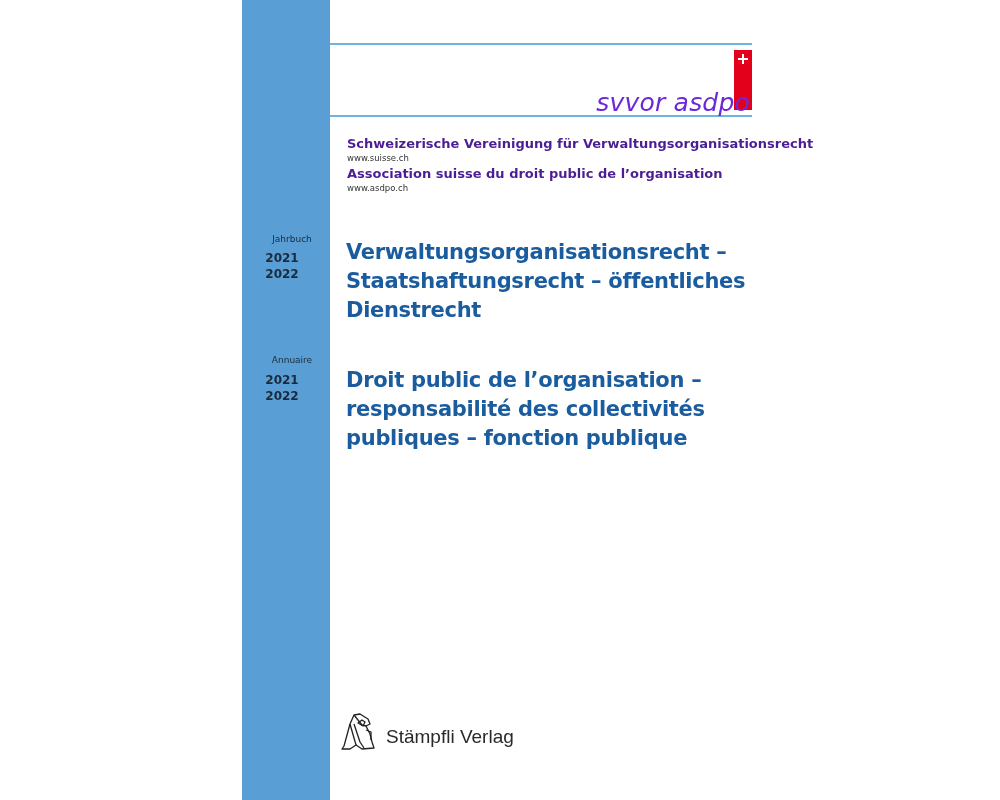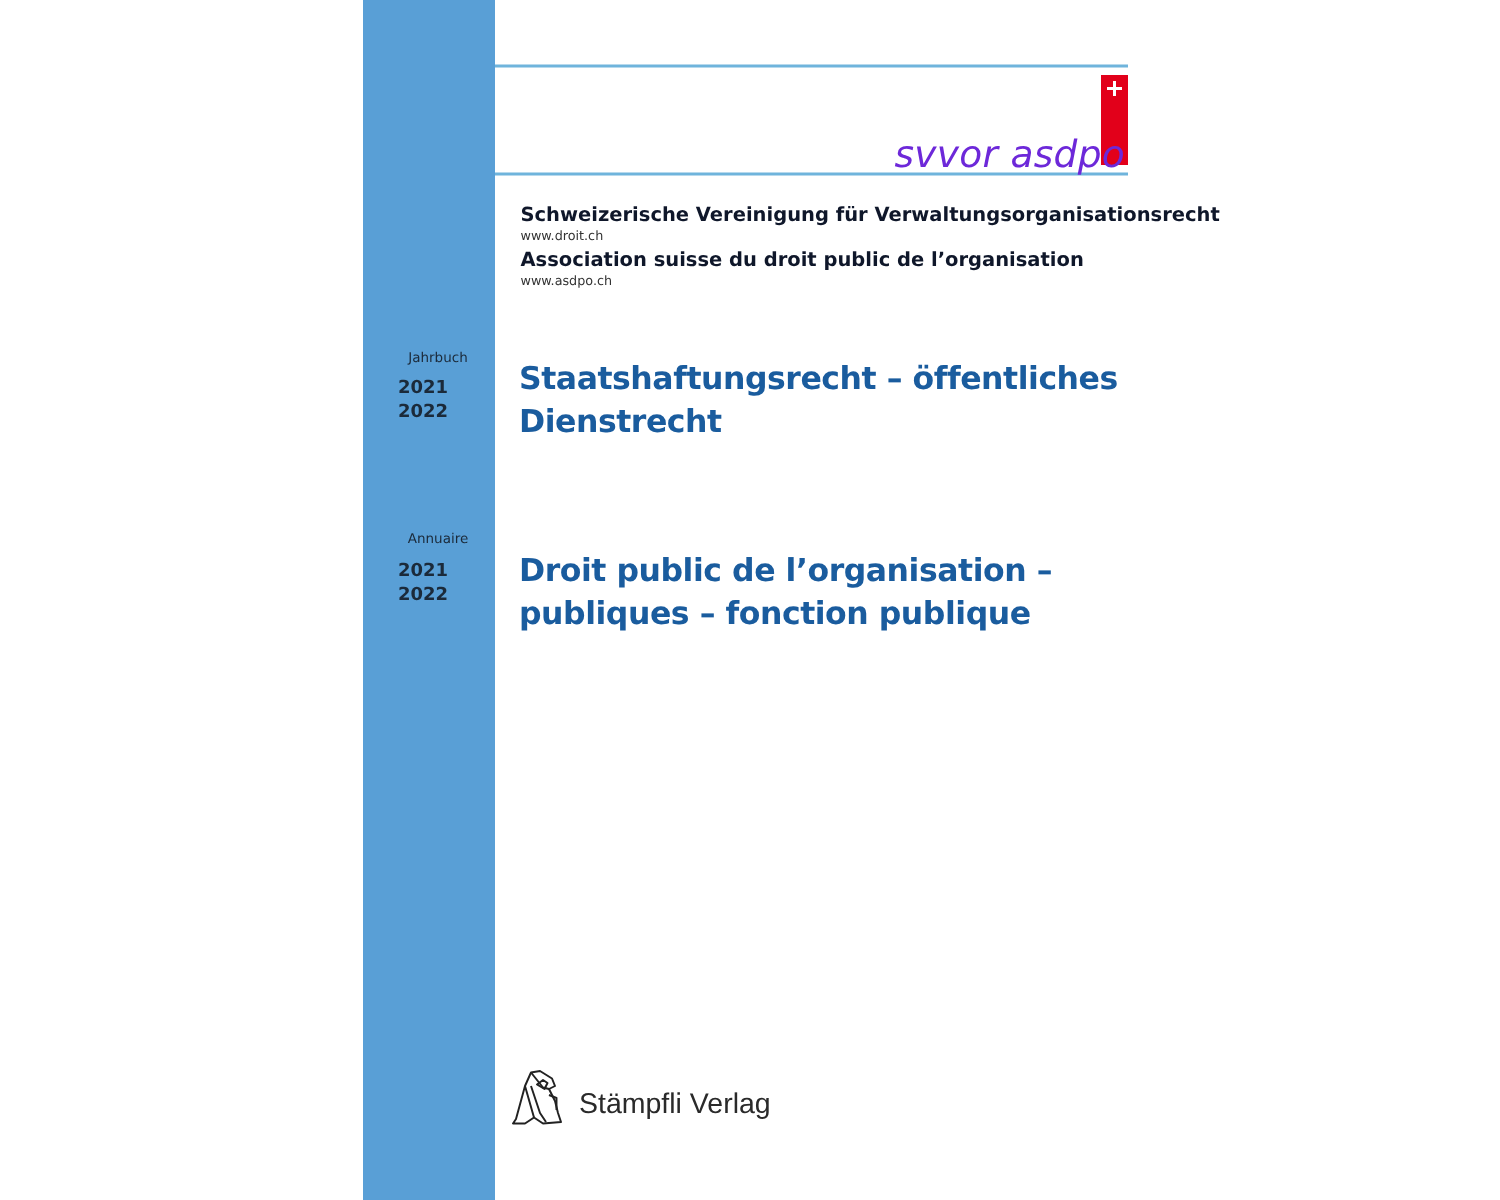--- a/index.html
+++ b/index.html
@@ -10,21 +10,21 @@
   .cover { position: absolute; left: 242px; top: 0; width: 512px; height: 800px; background: #fff; }
   .spine { position: absolute; left: 242px; top: 0; width: 88px; height: 800px; background: #599fd6; }
   .hline { position: absolute; left: 330px; width: 422px; height: 2px; background: #6fb4dc; }
   .hline.top { top: 43px; }
   .hline.mid { top: 115px; }
   .red-bar { position: absolute; left: 734px; top: 50px; width: 18px; height: 60px; background: #e2001a; }
   .red-bar .cross { position: absolute; left: 4px; top: 4px; width: 10px; height: 10px; }
   .red-bar .cross::before { content: ""; position: absolute; left: 4px; top: 0; width: 2px; height: 10px; background: #fff; }
   .red-bar .cross::after { content: ""; position: absolute; left: 0; top: 4px; width: 10px; height: 2px; background: #fff; }
   .brand { position: absolute; right: 250px; top: 88px; font-style: italic; font-size: 25px; color: #6d28d9; letter-spacing: 0.2px; }
-  .assoc { position: absolute; left: 347px; font-size: 13px; font-weight: bold; color: #0f172a; white-space: nowrap; }
+  .assoc { position: absolute; left: 347px; font-size: 13px; font-weight: bold; color: #4c1d95; white-space: nowrap; }
   .assoc.de { top: 136px; }
   .assoc.fr { top: 166px; }
   .url { position: absolute; left: 347px; font-size: 8.5px; color: #333; }
   .url.de { top: 153px; }
   .url.fr { top: 183px; }
   .side-label { position: absolute; left: 242px; width: 100px; text-align: center; font-size: 9px; color: #1b2a3a; }
   .side-year { position: absolute; left: 242px; width: 80px; text-align: center; font-size: 12px; font-weight: bold; color: #1b2a3a; line-height: 16px; }
   .title { position: absolute; left: 346px; width: 420px; font-size: 21px; font-weight: bold; color: #1a5c9e; line-height: 29px; letter-spacing: -0.3px; }
   .title.de { top: 238px; }
   .title.fr { top: 366px; }
@@ -40,38 +40,40 @@
 <div class="spine"></div>
 <div class="hline top"></div>
 <div class="hline mid"></div>
 
 <div class="red-bar">
   <span class="cross"></span>
 </div>
 <div class="brand">svvor asdpo</div>
 
 <div class="assoc de">Schweizerische Vereinigung für Verwaltungsorganisationsrecht</div>
-<div class="url de">www.droit.ch</div>
+<div class="url de">www.suisse.ch</div>
 <div class="assoc fr">Association suisse du droit public de l’organisation</div>
 <div class="url fr">www.asdpo.ch</div>
 
 <div class="side-label" style="top:234px;">Jahrbuch</div>
 <div class="side-year" style="top:250px;">2021</div>
 <div class="side-year" style="top:266px;">2022</div>
 
 <div class="side-label" style="top:355px;text-align:center;">Annuaire</div>
 <div class="side-year" style="top:372px;">2021</div>
 <div class="side-year" style="top:388px;">2022</div>
 
 <div class="title de">
+  <div>Verwaltungsorganisationsrecht –</div>
   <div>Staatshaftungsrecht – öffentliches</div>
   <div>Dienstrecht</div>
 </div>
 <div class="title fr">
   <div>Droit public de l’organisation –</div>
+  <div>responsabilité des collectivités</div>
   <div>publiques – fonction publique</div>
 </div>
 
 <div class="publisher">
   <svg viewBox="0 0 38 40" fill="none" stroke="#222" stroke-width="1.3" stroke-linejoin="round">
     <path d="M14 3 L20 2 L28 7 L30 12 L26 14 L22 13 Z"></path>
     <path d="M14 3 L10 12 L4 34 L2 37 L10 37 L16 33 L22 37 L34 36 L32 30 L30 22 L26 14"></path>
     <path d="M10 12 L16 33"></path>
     <path d="M14 12 L20 30 L24 36"></path>
     <path d="M18 11 L22 8 L25 10 L23 14 Z"></path>

